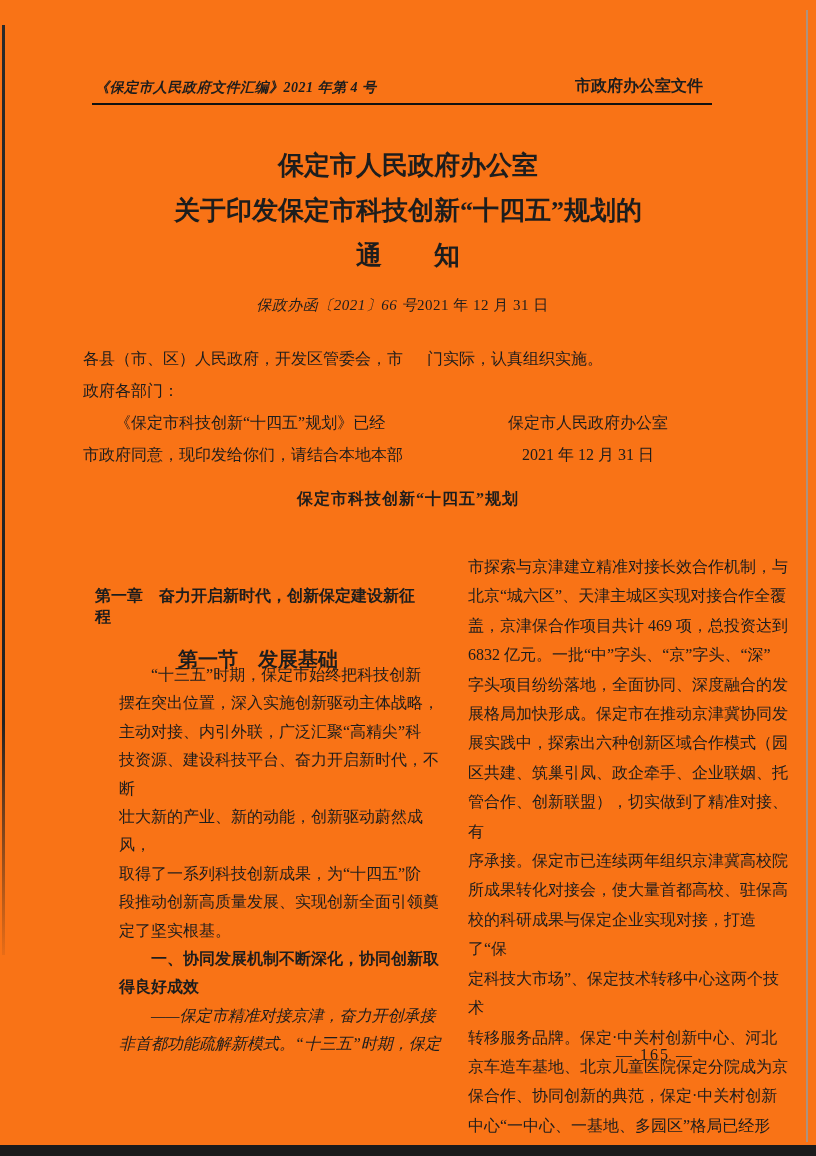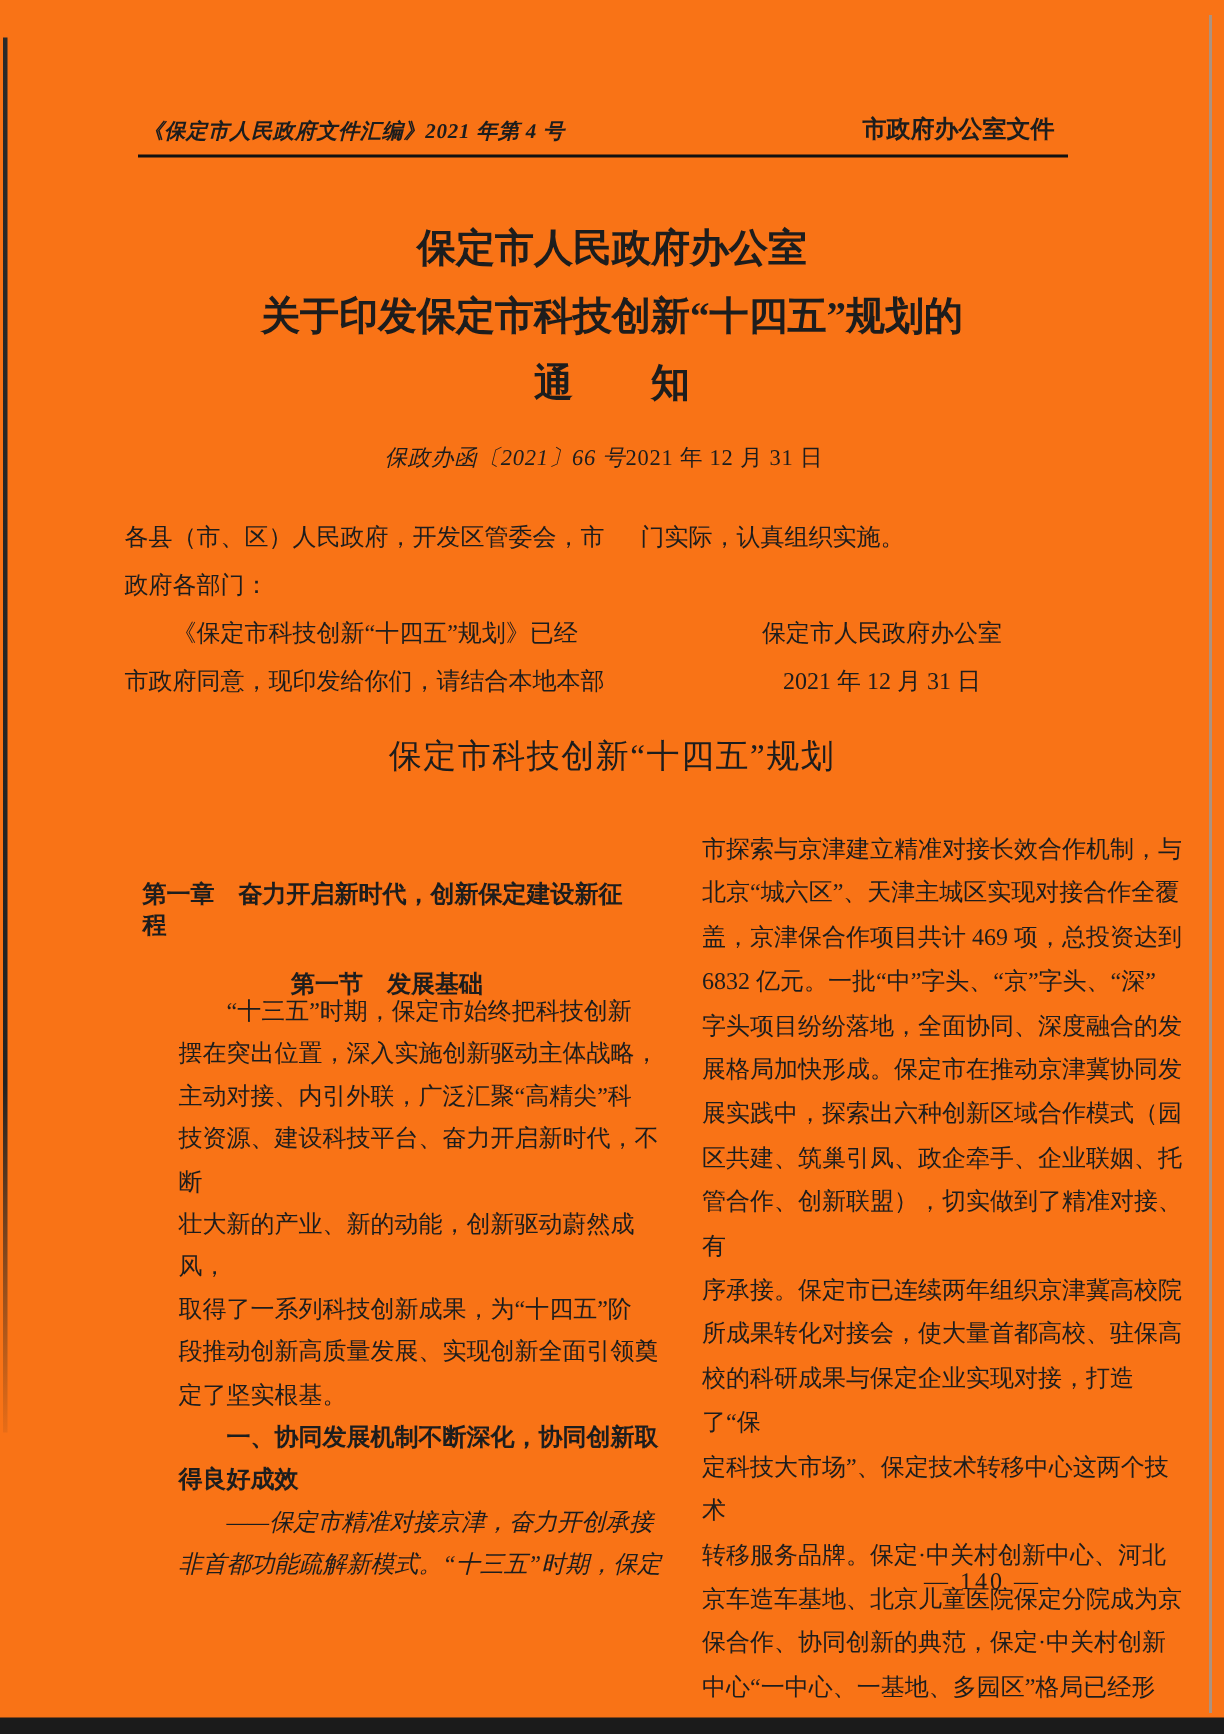--- a/index.html
+++ b/index.html
@@ -25,26 +25,26 @@
   .doc-line{position:absolute;left:95px;top:296px;width:615px;display:flex;justify-content:center;font-size:15px;}
   .doc-number{font-style:italic;letter-spacing:.5px;}
   .doc-date{letter-spacing:.5px;}
 
   .col{position:absolute;font-size:16px;}
   .notice-col-left{left:83px;top:343px;width:326px;line-height:32px;}
   .notice-col-right{left:427px;top:343px;width:322px;line-height:32px;}
   .sig-line{text-align:center;}
 
   .plan-title{position:absolute;left:92px;top:489px;width:632px;text-align:center;
-    font-size:22px;font-weight:400;letter-spacing:1px;}
+    font-size:16px;font-weight:700;letter-spacing:1px;}
 
   .chapter-heading{position:absolute;left:95px;top:586px;width:328px;
     font-family:"Liberation Sans","DejaVu Sans",sans-serif;font-weight:700;font-size:16px;}
   .section-heading{position:absolute;left:95px;top:646px;width:326px;text-align:center;
-    font-family:"Liberation Sans","DejaVu Sans",sans-serif;font-weight:700;font-size:16px;}
+    font-family:"Liberation Sans","DejaVu Sans",sans-serif;font-weight:700;font-size:20px;}
 
   .plan-col-left{left:95px;top:661px;width:328px;line-height:28.4px;margin-left:24px;}
   .plan-col-right{left:444px;top:552px;width:324px;line-height:29.4px;margin-left:24px;}
 
   .tline{white-space:pre-wrap;}
   .hei{font-family:"Liberation Sans","DejaVu Sans",sans-serif;font-weight:700;}
   .kai{font-style:italic;}
 
   .page-number{position:absolute;left:616px;top:1046px;font-size:16px;letter-spacing:2px;}
 </style>
@@ -117,15 +117,15 @@
       <div class="tline">序承接。保定市已连续两年组织京津冀高校院</div>
       <div class="tline">所成果转化对接会，使大量首都高校、驻保高</div>
       <div class="tline">校的科研成果与保定企业实现对接，打造了“保</div>
       <div class="tline">定科技大市场”、保定技术转移中心这两个技术</div>
       <div class="tline">转移服务品牌。保定·中关村创新中心、河北</div>
       <div class="tline">京车造车基地、北京儿童医院保定分院成为京</div>
       <div class="tline">保合作、协同创新的典范，保定·中关村创新</div>
       <div class="tline">中心“一中心、一基地、多园区”格局已经形</div>
     </div>
 
-  <div class="page-number">— 140 —</div>
+  <div class="page-number">— 165 —</div>
 
 </div>
 
 </body></html>

